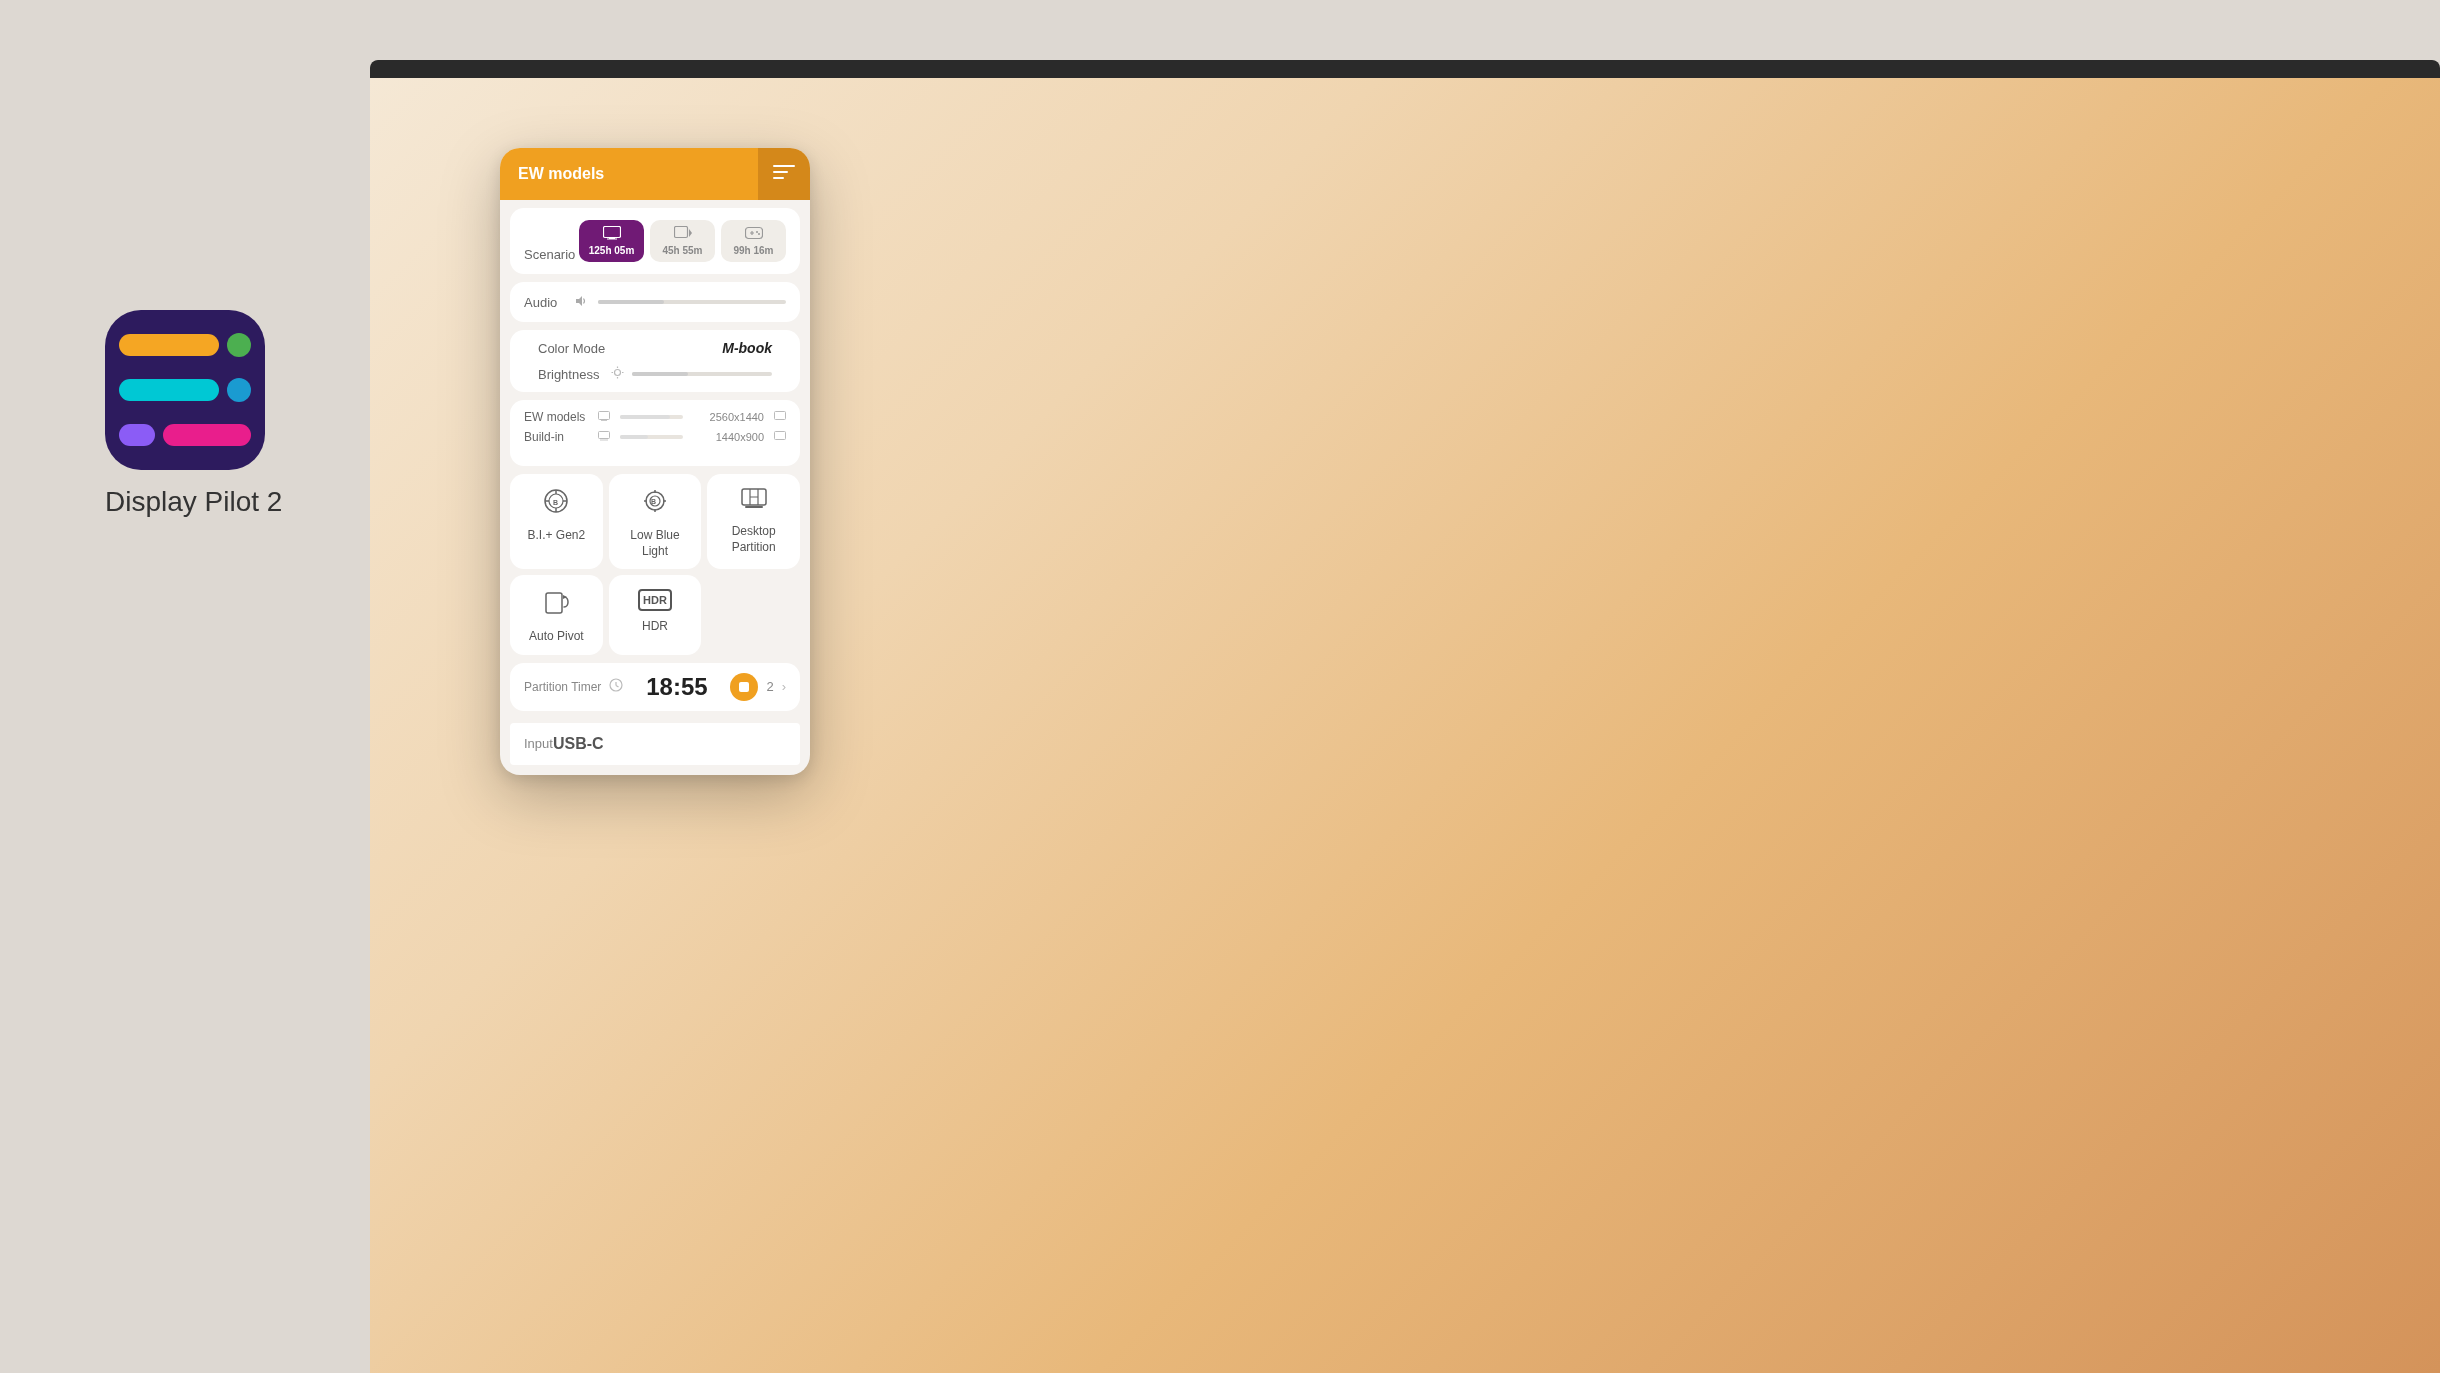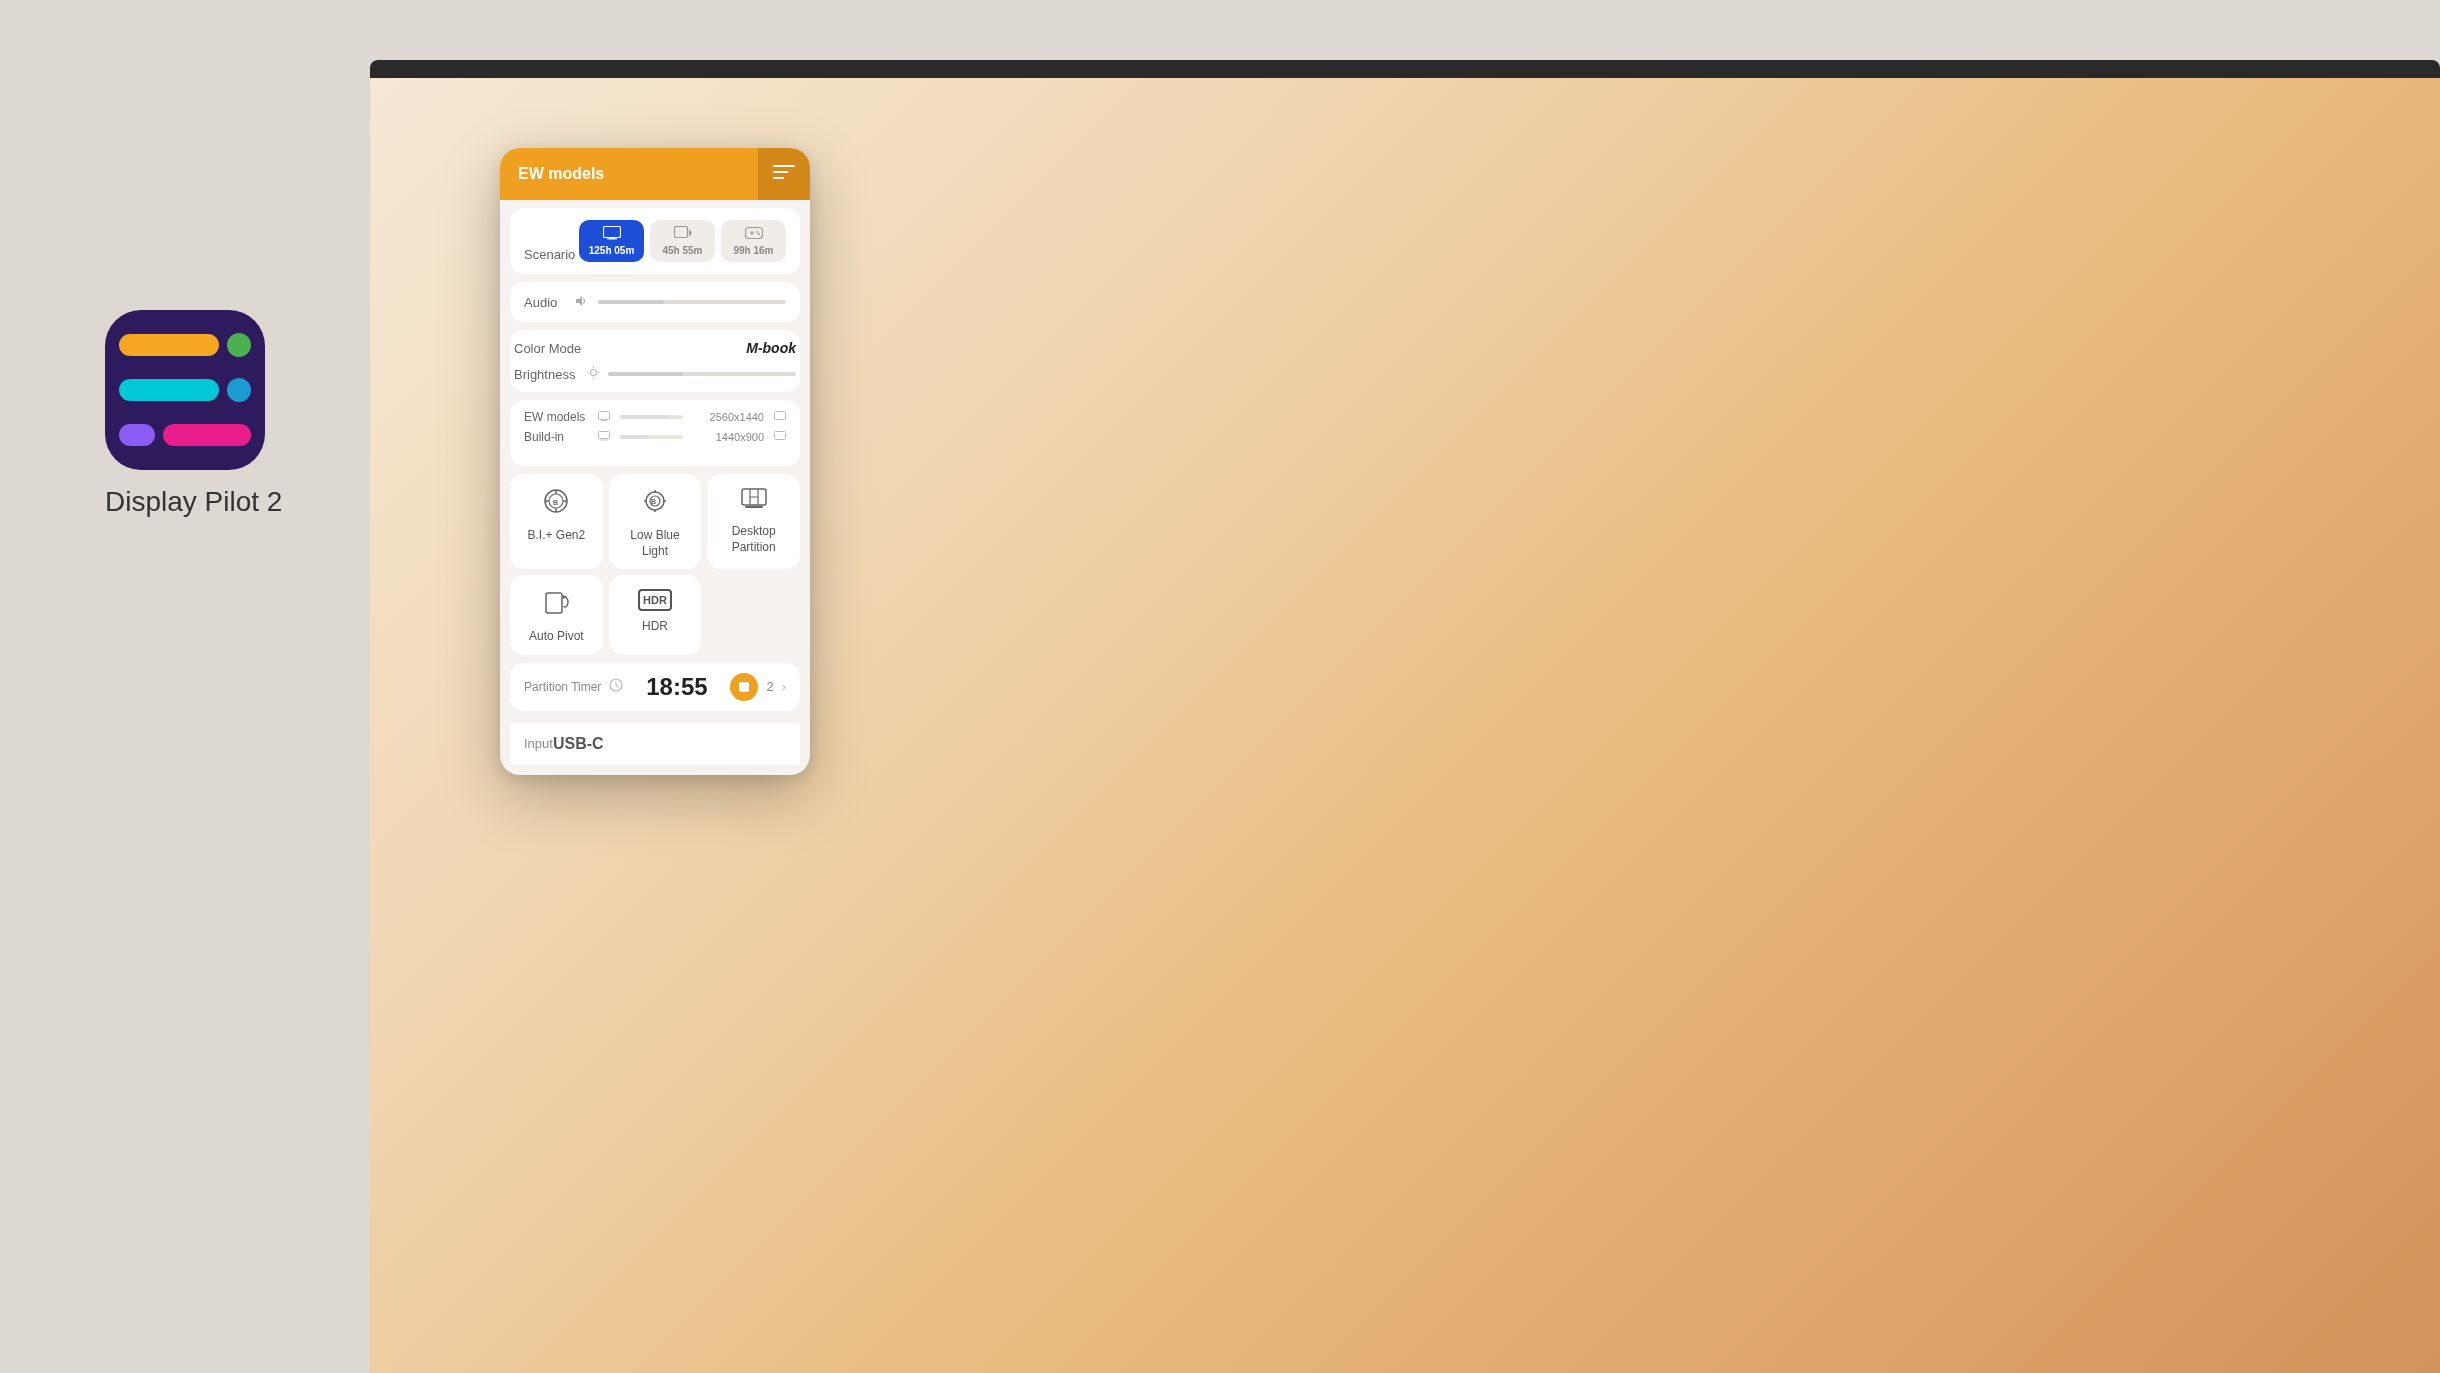--- a/index.html
+++ b/index.html
@@ -196,21 +196,21 @@
       padding: 6px 4px;
       display: flex;
       flex-direction: column;
       align-items: center;
       gap: 2px;
       cursor: pointer;
       border: none;
     }
 
     .scenario-btn.active {
-      background: #1d4ed8;
+      background: #701a75;
     }
 
     .scenario-btn.inactive {
       background: #f0ede8;
     }
 
     .scenario-btn-icon {
       font-size: 16px;
       line-height: 1;
     }
@@ -258,21 +258,21 @@
       left: 0; top: 0;
     }
 
     .slider-fill.audio-fill { width: 35%; background: #ccc; }
     .slider-fill.brightness-fill { width: 40%; background: #ccc; }
 
     
     .color-mode-section {
       background: white;
       border-radius: 14px;
-      padding: 10px 4px;
+      padding: 10px 28px;
       margin-top: 8px;
     }
 
     .color-mode-row {
       display: flex;
       align-items: center;
       justify-content: space-between;
       margin-bottom: 10px;
     }
 

